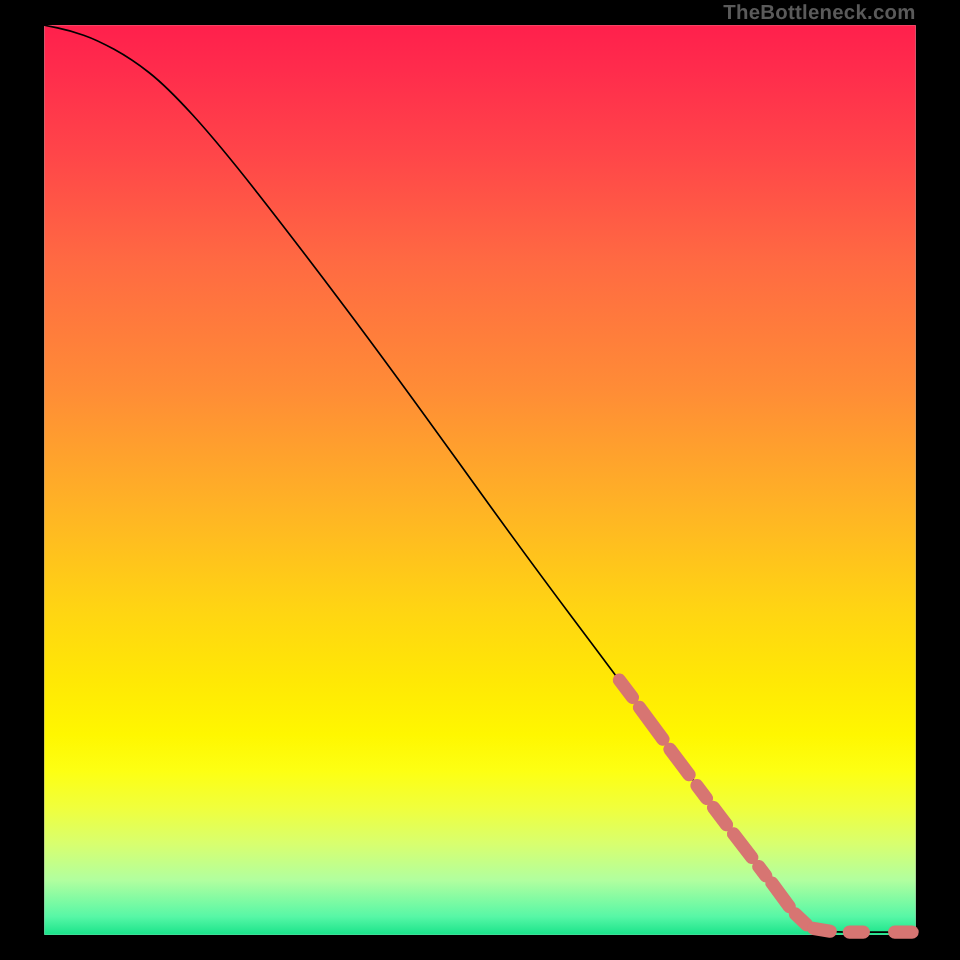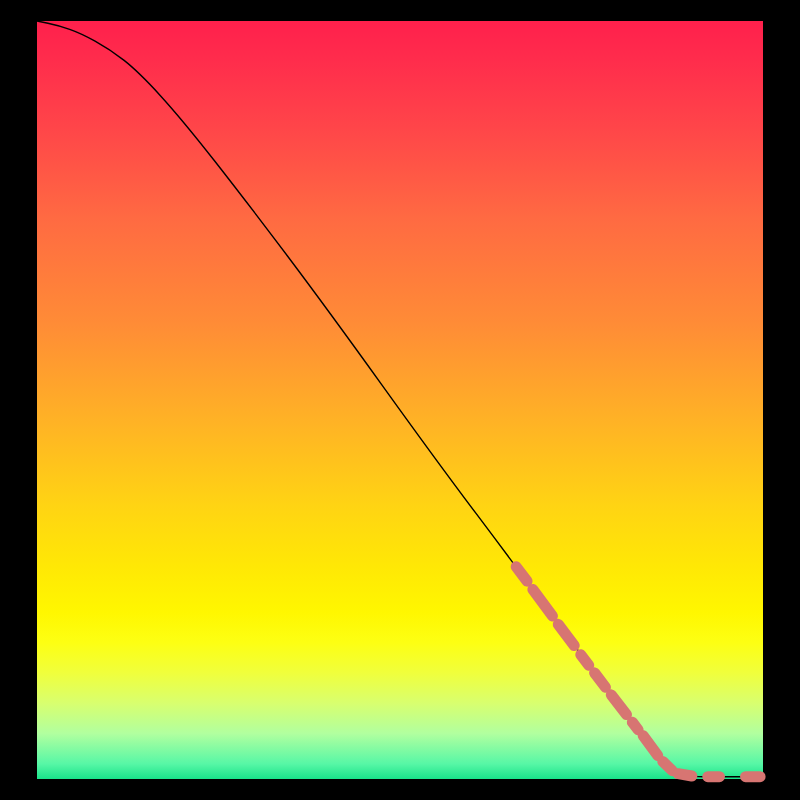--- a/index.html
+++ b/index.html
@@ -73,20 +73,21 @@
     stroke: #d77572;
     stroke-width: 11;
     stroke-linecap: round;
   }
 </style>
 </head>
 <body>
 
 <div class="frame">
   <div class="plot"></div>
+  <div class="watermark">TheBottleneck.com</div>
   <svg class="overlay" viewBox="0 0 726 758">
     <path id="curve-path" class="curve" d="M 0.00 0.00 Q 0.00 0.00 10.89 2.27 Q 21.78 4.55 32.67 8.34 Q 43.56 12.13 58.08 20.09 Q 72.60 28.05 87.12 39.42 Q 101.64 50.79 123.42 74.66 Q 145.20 98.54 177.87 140.23 Q 210.54 181.92 250.47 234.98 Q 290.40 288.04 344.85 363.84 Q 399.30 439.64 439.23 492.70 Q 479.16 545.76 515.46 595.03 Q 551.76 644.30 580.80 682.20 Q 609.84 720.10 624.36 735.26 Q 638.88 750.42 646.14 753.07 Q 653.40 755.73 667.92 755.73 Q 682.44 755.73 704.22 755.73 T 726.00 755.73"></path>
     <g id="dash-group">
         <line x1="479.16" y1="545.76" x2="490.05" y2="560.16" class="dash"></line>
         <line x1="495.86" y1="568.50" x2="515.46" y2="595.03" class="dash"></line>
         <line x1="521.27" y1="603.37" x2="537.24" y2="624.59" class="dash"></line>
         <line x1="543.77" y1="633.69" x2="551.76" y2="644.30" class="dash"></line>
         <line x1="557.57" y1="651.88" x2="568.46" y2="666.28" class="dash"></line>
         <line x1="574.27" y1="673.86" x2="589.51" y2="693.57" class="dash"></line>
         <line x1="595.32" y1="701.15" x2="601.13" y2="708.73" class="dash"></line>

